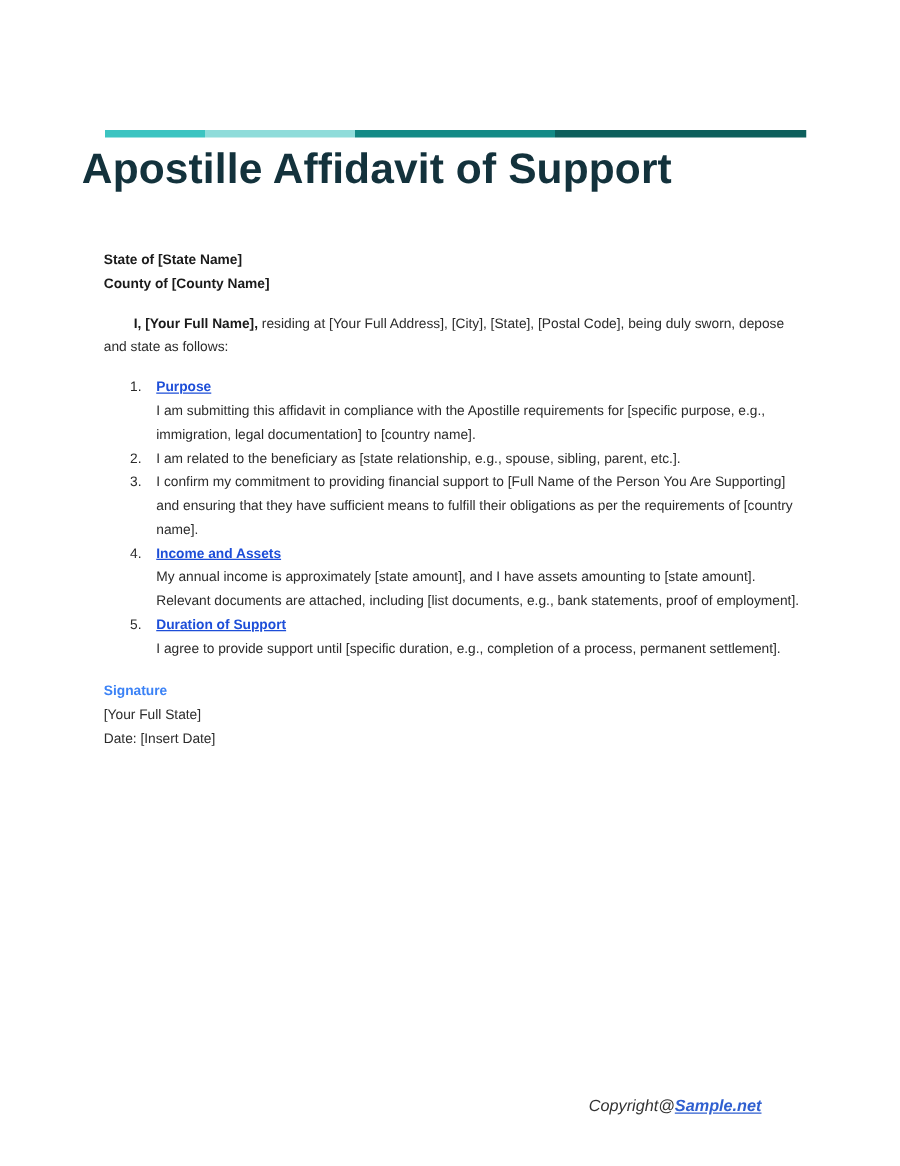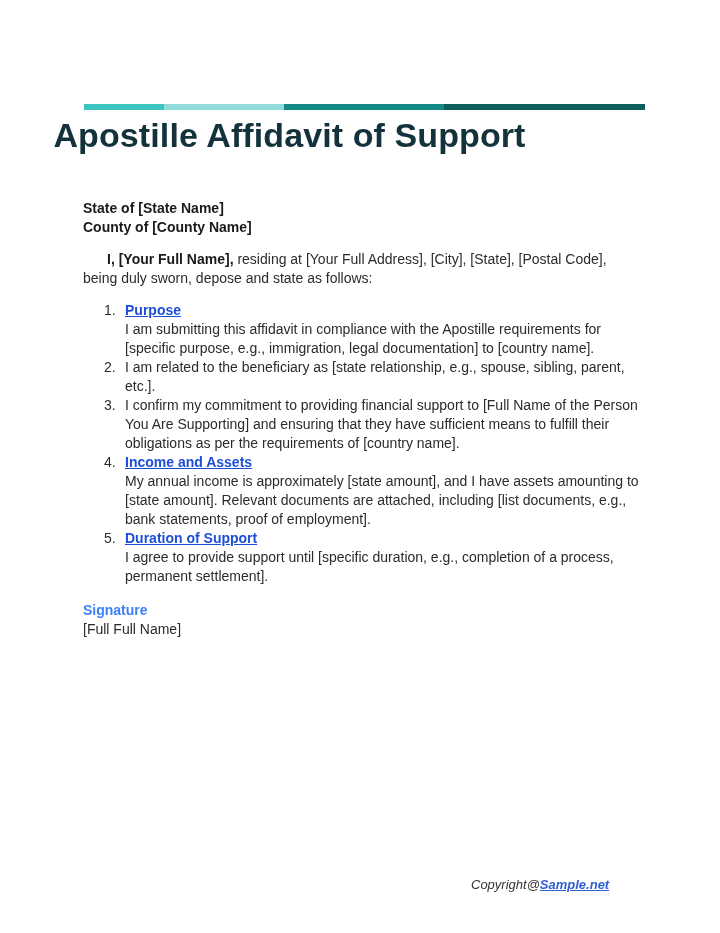--- a/index.html
+++ b/index.html
@@ -6,27 +6,27 @@
     body {
       width: 720px; height: 933px; position: relative; overflow: hidden;
       font-family: "Liberation Sans", sans-serif; color: #2b2b2b;
     }
     .bar {
       position: absolute; left: 84px; top: 104px; width: 561px; height: 6px;
       display: flex;
     }
     .bar span { display: block; height: 100%; }
     .title {
-      position: absolute; left: 4px; width: 571px; top: 116px;
+      position: absolute; left: 16px; width: 571px; top: 116px;
       text-align: center; font-weight: bold; font-size: 34px;
       color: #13323c; letter-spacing: 0.1px; margin: 0;
     }
     .content {
       position: absolute; left: 83px; top: 199px; width: 560px;
-      font-size: 14px; line-height: 19px;
+      font-size: 11px; line-height: 19px;
     }
     .loc { font-weight: bold; color: #1a1a1a; }
     .intro { margin-top: 13px; }
     .intro b { color: #1a1a1a; padding-left: 24px; }
     ol {
       margin: 13px 0 0 0; padding: 0; list-style: none;
     }
     ol li { position: relative; padding-left: 42px; }
     .num { position: absolute; left: 21px; top: 0; }
     .item-title { font-weight: bold; color: #1d4ed8; text-decoration: underline; }
@@ -76,17 +76,18 @@
     </li>
     <li>
       <span class="num">5.</span>
       <div class="item-title">Duration of Support</div>
       <div>I agree to provide support until [specific duration, e.g., completion of a process, permanent settlement].</div>
     </li>
   </ol>
 
   <div class="sig">
     <div class="sig-title">Signature</div>
-    <div>[Full Full Name]</div>
+    <div>[Your Full State]</div>
+    <div>Date: [Insert Date]</div>
   </div>
 </div>
 
 <div class="footer"><span>Copyright@</span><a>Sample.net</a></div>
 
 </body></html>

